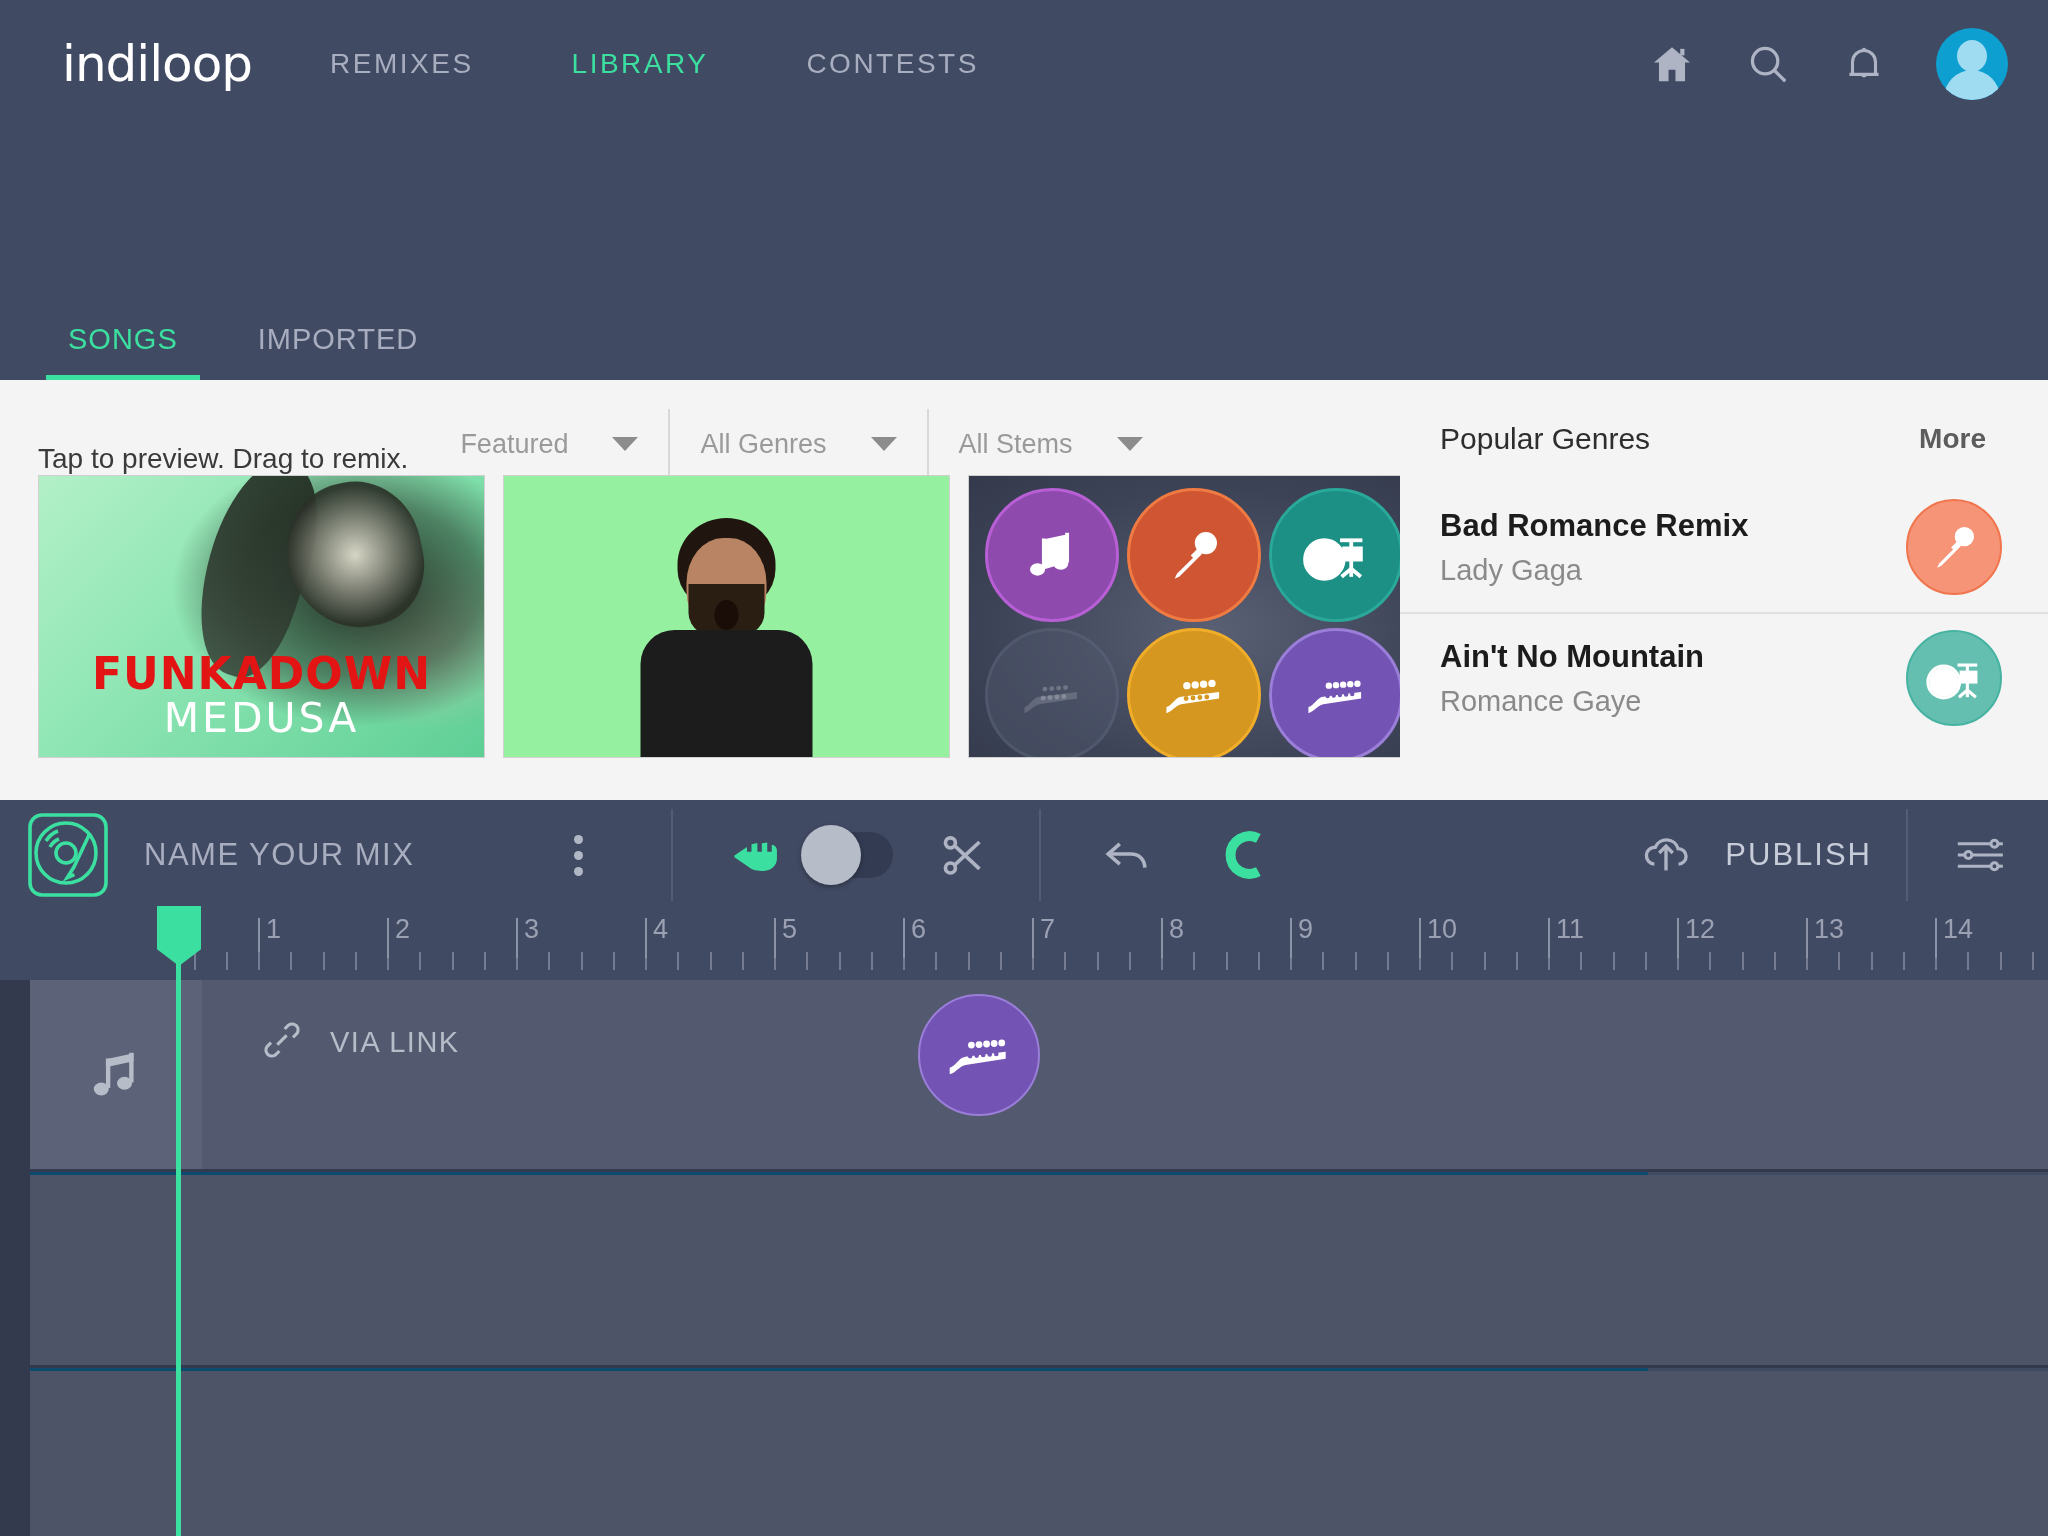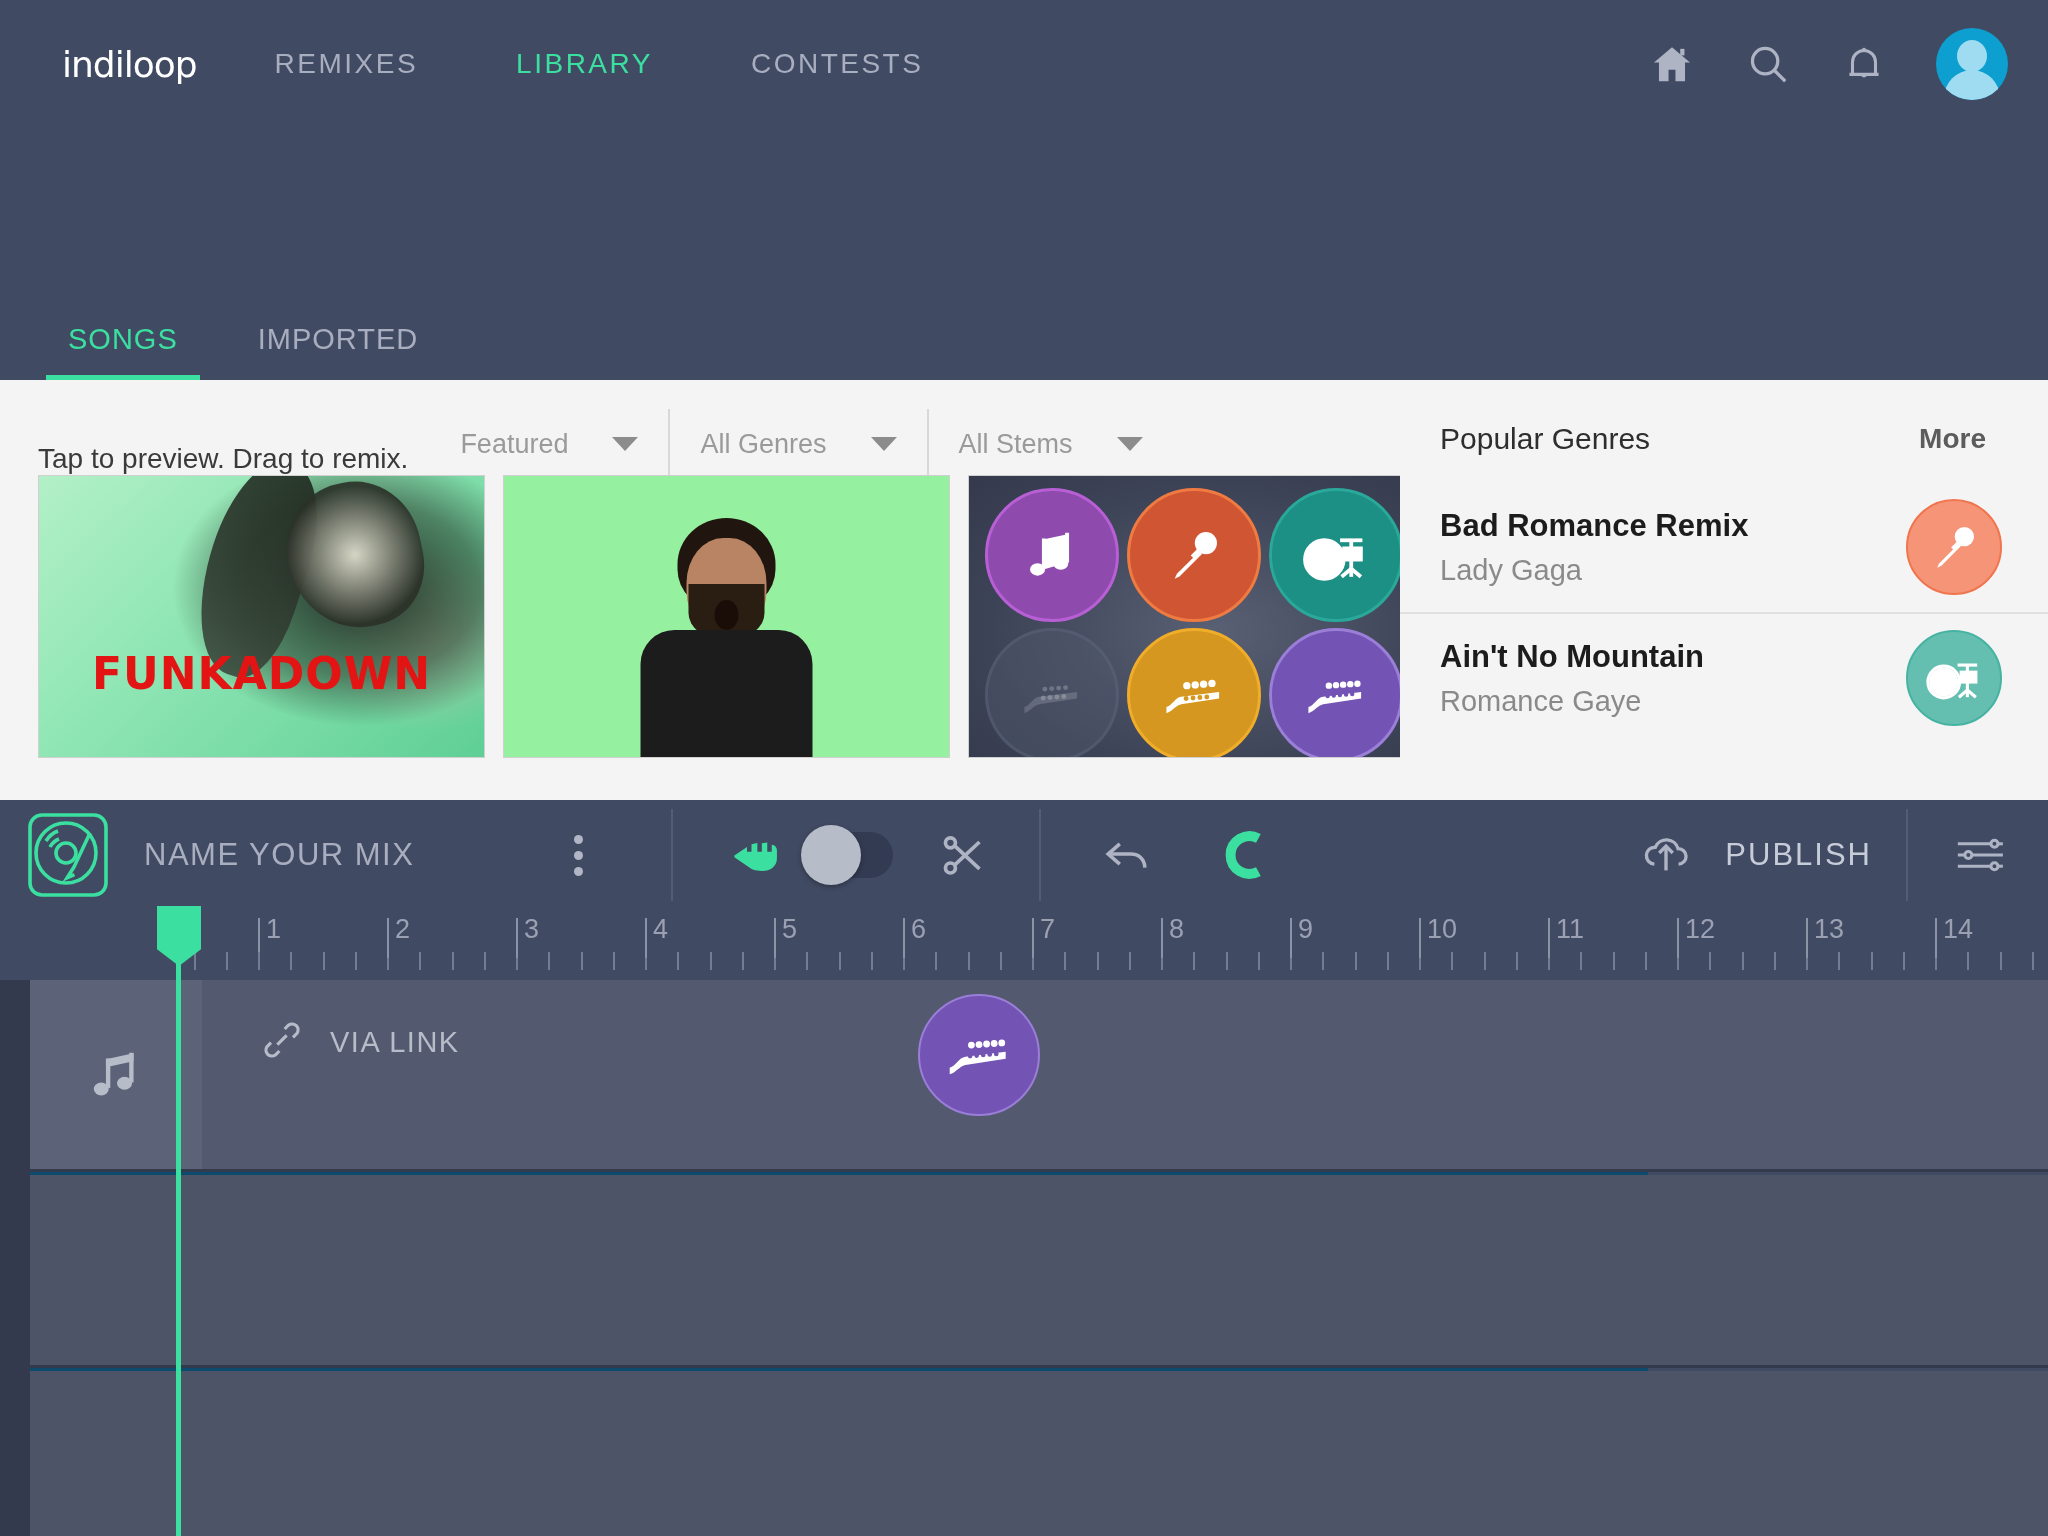--- a/index.html
+++ b/index.html
@@ -10,21 +10,21 @@
     background: #414a63;
   }
   .app { position: relative; width: 2048px; height: 1536px; }
 
   
   .topnav {
     position: absolute; left: 0; top: 0; width: 2048px; height: 128px;
     background: #414a63; display: flex; align-items: center;
   }
   .logo {
-    margin-left: 62px; font-size: 36px; color: #ffffff;
+    margin-left: 62px; font-size: 50px; color: #ffffff;
     letter-spacing: -1px; font-weight: 400;
     font-family: "DejaVu Sans", sans-serif;
   }
   .navitems { display: flex; align-items: center; margin-left: 78px; }
   .navitem {
     font-size: 28px; letter-spacing: 2.5px; color: #a8aebf;
     margin-right: 98px; cursor: pointer; font-weight: 400;
   }
   .navitem.active { color: #3be0a0; }
   .navright {
@@ -295,20 +295,21 @@
         <span class="dd-label">All Stems</span>
         <span class="caret"></span>
       </div>
     </div>
 
     <div class="cards">
 
       <div class="card">
         <div class="c1bg"></div>
         <div class="c1t1">FUNKADOWN</div>
+        <div class="c1t2">MEDUSA</div>
       </div>
 
       <div class="card">
         <div class="c2bg"></div>
         <div class="c2person">
           <div class="c2hair"></div>
           <div class="c2face"></div>
           <div class="c2beard"></div>
           <div class="c2mouth"></div>
           <div class="c2shirt"></div>

